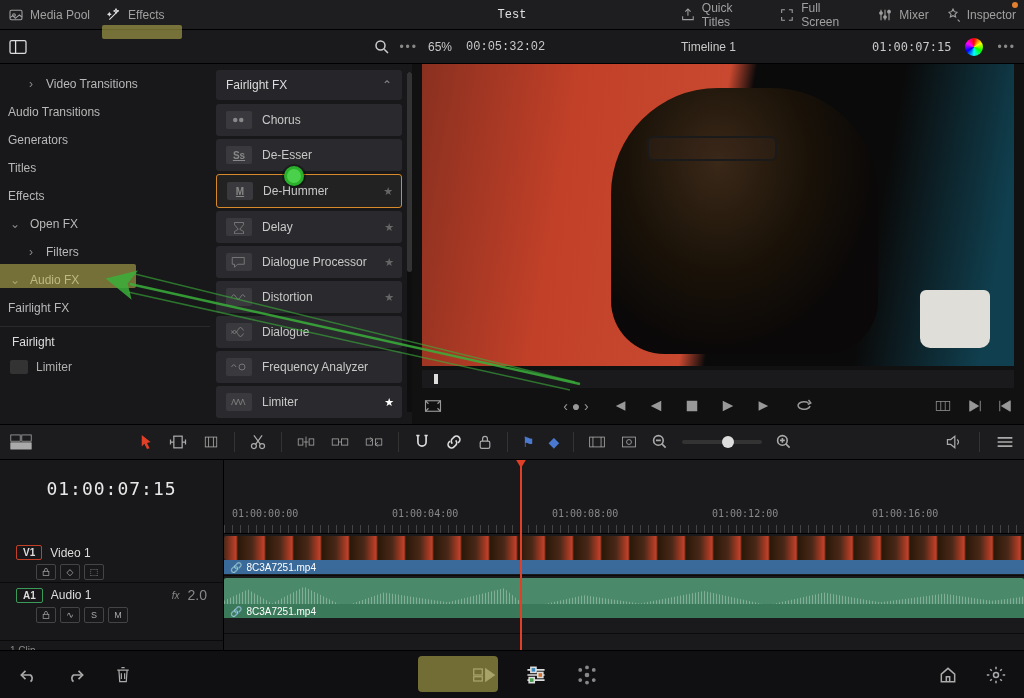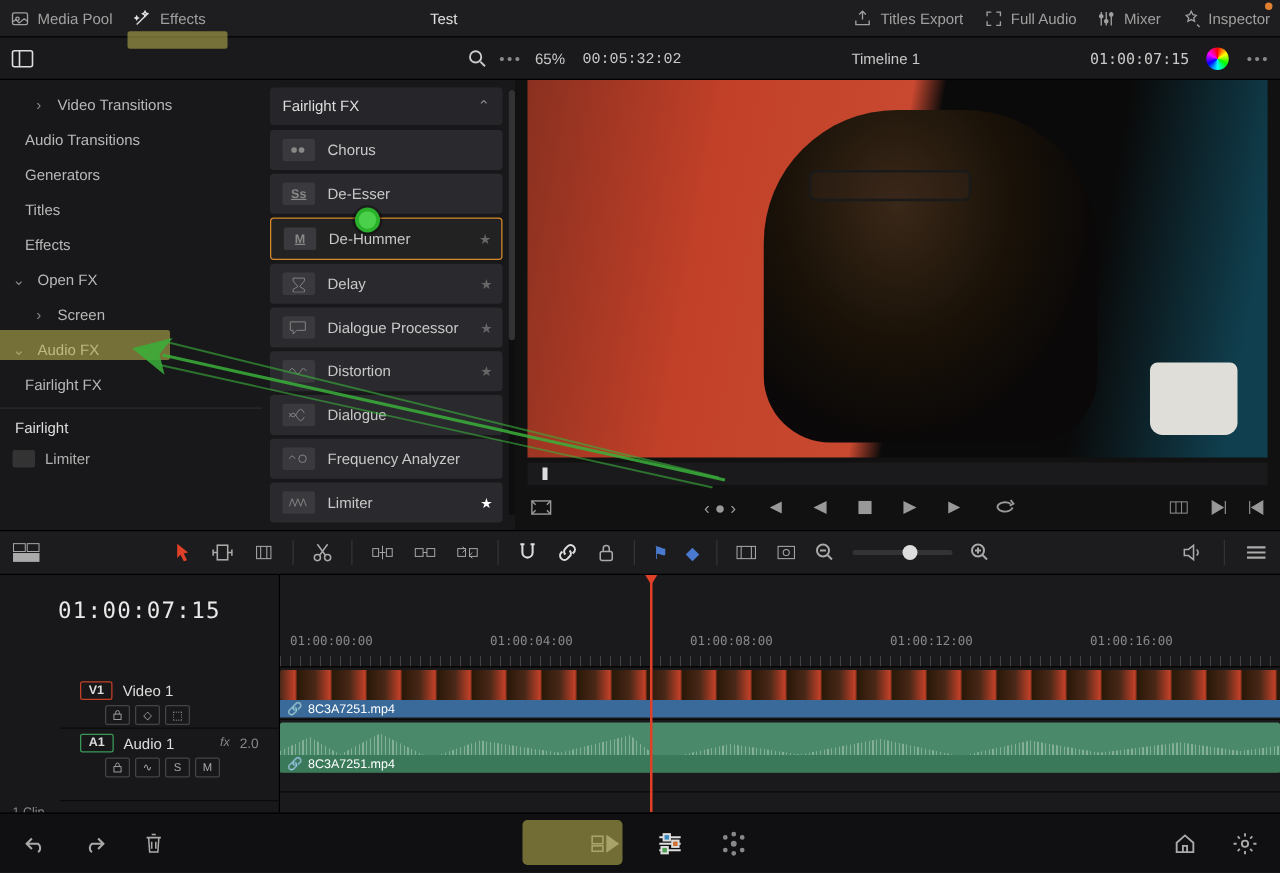--- a/index.html
+++ b/index.html
@@ -1,21 +1,21 @@
 <!DOCTYPE html>
 <html><head>
 <meta charset="utf-8">
 <style>
 * { margin: 0; padding: 0; box-sizing: border-box; font-family: -apple-system, "Segoe UI", sans-serif; }
 body { background: #1a1a1c; color: #c0c0c0; width: 1024px; height: 698px; overflow: hidden; font-size: 12px; }
 
 
 .topbar { height: 30px; background: #1e1e20; display: flex; align-items: center; padding: 0 8px; border-bottom: 1px solid #000; }
 .topbar-left { display: flex; align-items: center; gap: 6px; flex: 1; }
-.topbar-center { flex: 1; text-align: left; color: #e0e0e0; }
+.topbar-center { flex: 1; text-align: center; color: #e0e0e0; font-family: Liberation Mono, monospace; }
 .topbar-right { display: flex; align-items: center; gap: 16px; flex: 1; justify-content: flex-end; }
 .topbar-btn { display: flex; align-items: center; gap: 6px; color: #a0a0a0; cursor: pointer; }
 .topbar-btn .icon { width: 16px; height: 16px; }
 .effects-btn { position: relative; }
 .highlight-under { position: absolute; background: rgba(195,185,80,0.55); border-radius: 2px; }
 
 
 .secondbar { height: 34px; display: flex; align-items: center; padding: 0 8px; border-bottom: 1px solid #000; }
 .secondbar-left { width: 410px; display: flex; align-items: center; gap: 8px; }
 .secondbar-right { flex: 1; display: flex; align-items: center; gap: 14px; padding-left: 10px; }
@@ -26,21 +26,21 @@
 
 
 .midrow { display: flex; height: 360px; }
 .sidebar { width: 210px; padding: 6px 0; background: #18181a; overflow: hidden; position: relative; }
 .effects-col { width: 202px; background: #18181a; padding: 6px 4px 6px 0; position: relative; }
 .viewer { flex: 1; background: #111; display: flex; flex-direction: column; }
 
 .side-item { display: flex; align-items: center; gap: 8px; padding: 7px 12px 7px 24px; color: #b8b8b8; cursor: pointer; }
 .side-item.group { padding-left: 8px; }
 .side-item .chev { width: 14px; display: inline-block; text-align: center; color: #888; }
-.side-header { padding-left: 20px; }
+.side-header { padding-left: 8px; }
 .fav-head { padding: 8px 12px 6px; color: #ddd; font-size: 12px; }
 .fav-item { display: flex; align-items: center; gap: 8px; padding: 5px 10px; color: #b0b0b0; }
 .fav-icon { width: 18px; height: 14px; background: #333; border-radius: 2px; }
 
 .fxhead { background: #26262a; padding: 8px 10px; color: #ddd; display:flex; align-items:center; border-radius:3px; margin: 0 6px 4px; }
 .fxhead .caret { margin-left: auto; color:#888; }
 .fx-item { display: flex; align-items: center; gap: 10px; background: #2a2a2e; margin: 3px 6px; padding: 7px 10px; border-radius: 3px; color: #c8c8c8; cursor: pointer; position: relative; }
 .fx-item.sel { border: 1px solid #d88a2a; background: #222; }
 .fx-icon { width: 26px; height: 18px; background: #3a3a3e; border-radius: 2px; display:flex; align-items:center; justify-content:center; color:#888; font-size:10px; font-weight:600;text-decoration:underline; }
 .fx-star { position: absolute; right: 8px; color: #666; font-size: 11px; }
@@ -71,30 +71,30 @@
 
 
 .timeline { height: 190px; background: #1a1a1c; display:flex; }
 .tl-headpane { width: 224px; background:#18181a; border-right:1px solid #000; }
 .tl-body { flex:1; position:relative; overflow:hidden; }
 .tc-display { padding: 18px 0 14px; text-align:center; color:#e8e8e8; font-size:18px; font-family: monospace; letter-spacing:1px; }
 .ruler { height:28px; background:#1a1a1c; border-bottom:1px solid #000; position:relative; }
 .ruler-tick { position:absolute; top:2px; font-size:10px; color:#888; font-family:monospace; }
 .ruler-marks { position:absolute; bottom:0; left:0; right:0; height:8px; background: repeating-linear-gradient(90deg,#444 0,#444 1px,transparent 1px,transparent 8px); }
 
-.track-head { height: 42px; border-bottom:1px solid #0a0a0a; padding: 4px 16px; margin-left: 48px; }
+.track-head { height: 42px; border-bottom:1px solid #0a0a0a; padding: 4px 16px; }
 .track-head.audio { height: 58px; }
 .track-top { display:flex; align-items:center; gap:8px; }
 .track-badge { border:1px solid #c24028; color:#ddd; padding:1px 6px; border-radius:2px; font-size:10px; font-weight:600; }
 .track-badge.audio { border-color:#3a9a5a; }
 .track-name { color:#ddd; font-size:12px; }
 .track-ctrls { display:flex; gap:4px; margin-top:4px; margin-left:20px; }
 .tc-btn { width:20px; height:16px; border:1px solid #444; border-radius:2px; display:flex; align-items:center; justify-content:center; font-size:9px; color:#aaa; }
 .fx-badge { margin-left:auto; color:#888; font-size:10px; font-style:italic; }
-.scale-lbl { font-size:11px; color:#888; }
+.scale-lbl { font-size:14px; color:#888; }
 .clip-count { font-size:10px; color:#888; padding:4px 10px; }
 
 .track-lane { height:42px; border-bottom:1px solid #0a0a0a; position:relative; }
 .track-lane.audio { height:58px; }
 .vclip { position:absolute; left:0; right:0; top:2px; height:24px; background: repeating-linear-gradient(90deg,#4a2818 0,#c24028 12px,#2a1808 14px,#4a2818 28px); border-radius:2px; }
 .vclip-label { position:absolute; left:0; right:0; top:26px; height:14px; background:#3a6a9a; color:#fff; font-size:10px; padding:1px 6px; display:flex; align-items:center; gap:4px; }
 .aclip { position:absolute; left:0; right:0; top:2px; height:40px; background:#4a8a6a; border-radius:2px; }
 .awave { position:absolute; left:0; right:0; top:6px; height:28px; background: repeating-linear-gradient(90deg, rgba(255,255,255,.35) 0, rgba(255,255,255,.35) 1px, transparent 1px, transparent 3px); clip-path: polygon(0 60%, 3% 20%, 6% 70%, 10% 10%, 15% 80%, 20% 30%, 28% 65%, 35% 15%, 38% 85%, 45% 40%, 52% 70%, 60% 25%, 68% 75%, 75% 30%, 82% 65%, 90% 35%, 96% 60%, 100% 45%, 100% 100%, 0 100%); opacity:.9;}
 .aclip-label { position:absolute; left:0; right:0; bottom:0; height:14px; background:#3a7a5a; color:#fff; font-size:10px; padding:1px 6px; display:flex; align-items:center; gap:4px; }
 .playhead { position:absolute; top:0; bottom:0; width:2px; background:#e04028; left:37%; }
@@ -135,27 +135,27 @@
     </div>
   </div>
   <div class="topbar-center">Test</div>
   <div class="topbar-right">
     <div class="topbar-btn">
       <svg class="icon" viewBox="0 0 24 24" fill="none" stroke="#a0a0a0" stroke-width="1.6">
           <path d="M12 3v10"></path>
           <path d="M8 7l4-4 4 4"></path>
           <path d="M4 14v5h16v-5"></path>
         </svg>
-      <span>Titles Export</span>
+      <span>Quick Titles</span>
     </div>
     <div class="topbar-btn">
       <svg class="icon" viewBox="0 0 24 24" fill="none" stroke="#a0a0a0" stroke-width="1.6">
           <path d="M4 9V4h5M20 9V4h-5M4 15v5h5M20 15v5h-5"></path>
         </svg>
-      <span>Full Audio</span>
+      <span>Full Screen</span>
     </div>
     <div class="topbar-btn">
       <svg class="icon" viewBox="0 0 24 24" fill="none" stroke="#a0a0a0" stroke-width="1.6">
           <path d="M6 4v16M12 4v16M18 4v16"></path>
           <circle cx="6" cy="9" r="2" fill="#a0a0a0"></circle>
           <circle cx="12" cy="15" r="2" fill="#a0a0a0"></circle>
           <circle cx="18" cy="7" r="2" fill="#a0a0a0"></circle>
         </svg>
       <span>Mixer</span>
     </div>
@@ -210,21 +210,21 @@
       </div>
     <div class="side-item side-header">
         <span>Effects</span>
       </div>
     <div class="side-item group">
         <span class="chev">⌄</span>
         <span>Open FX</span>
       </div>
     <div class="side-item">
         <span class="chev">›</span>
-        <span>Screen</span>
+        <span>Filters</span>
       </div>
     <div class="side-item group" style="position:relative;">
         <span class="chev">⌄</span>
         <span>Audio FX</span>
       <div class="highlight-under" style="left:-4px; top:-2px; width:140px; height:24px;"></div>
     </div>
     <div class="side-item side-header">
         <span>Fairlight FX</span>
       </div>
     <div style="border-top:1px solid #2a2a2a; margin-top:4px;"></div>

